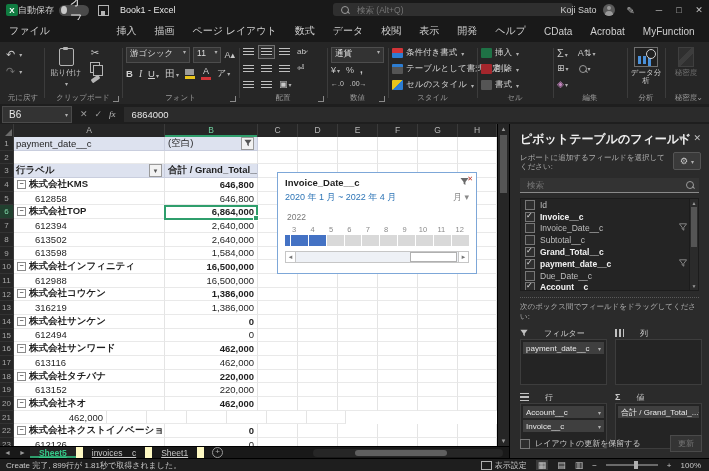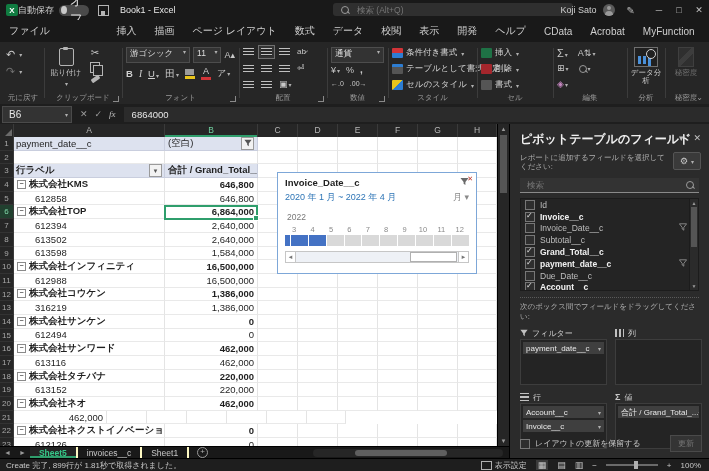--- a/index.html
+++ b/index.html
@@ -141,34 +141,34 @@
   .fcb.on::after{content:"✓";position:absolute;left:0px;top:-2px;font-size:8px;color:#e0e0e0;font-weight:normal;}
   .ffunnel{margin-left:auto;margin-right:11px;}
   .p-scroll{position:absolute;right:0;top:0;bottom:0;width:8px;background:#2b2b2b;border-left:1px solid #1c1c1c;}
   .p-scroll .arr{height:8px;color:#9a9a9a;font-size:5px;text-align:center;line-height:8px;}
   .p-scroll .arr.bottom{position:absolute;bottom:0;left:0;right:0;}
   .p-scroll .thumb{margin:0 1px;height:40px;background:#555;}
   .p-divider{margin:6px 10px 0;border-top:1px dotted #5a5a5a;}
   .p-hint{font-size:7.5px;color:#b0b0b0;padding:4px 10px 0;}
   .areas{display:grid;grid-template-columns:87px 87px;grid-template-rows:58px 58px;gap:6px 8px;margin:5px 10px 0;}
   .area{display:flex;flex-direction:column;}
-  .a-head{display:flex;align-items:center;gap:4px;font-size:8px;color:#d0d0d0;height:12px;}
+  .a-head{display:flex;align-items:center;gap:16px;font-size:8px;color:#d0d0d0;height:12px;}
   .a-box{flex:1;background:#242424;border:1px solid #3d3d3d;padding:2px;display:flex;flex-direction:column;gap:2px;}
   .pill{height:12px;background:#3f3f3f;color:#e8e8e8;font-size:8px;display:flex;align-items:center;padding:0 3px;white-space:nowrap;overflow:hidden;}
   .pill .dd{margin-left:auto;}
   .colic{width:9px;height:8px;background:repeating-linear-gradient(to right,#c0c0c0 0 2px,transparent 2px 4px);}
   .rowic{width:9px;height:8px;background:repeating-linear-gradient(to bottom,#c0c0c0 0 1.5px,transparent 1.5px 3.5px);}
   .sigma{font-size:9px;color:#c8c8c8;font-weight:bold;}
   .p-bottom{position:absolute;bottom:6px;left:10px;right:7px;display:flex;align-items:center;font-size:8px;color:#c8c8c8;}
   .p-bottom .fcb{margin-right:5px;}
   .updbtn{margin-left:auto;padding:2px 7px;background:#343434;border:1px solid #4a4a4a;color:#7a7a7a;font-size:8px;}
   
   .sheetbar{position:absolute;top:446px;left:0;width:509px;height:12px;background:#191919;border-top:1px solid #000;display:flex;align-items:center;font-size:8.5px;box-sizing:border-box;}
   .snav{color:#9a9a9a;font-size:7px;padding:0 4px;}
-  .stab{padding:0 9px;height:100%;display:flex;align-items:center;color:#c8c8c8;border-right:2px solid #fef9c3;}
+  .stab{padding:0 9px;height:100%;display:flex;align-items:center;color:#c8c8c8;border-right:7px solid #fef9c3;text-decoration:underline;}
   .stab.active{color:#35c788;background:#242424;box-shadow:inset 0 -2px 0 var(--accent);font-weight:bold;}
   .addsheet{width:9px;height:9px;border:1px solid #9a9a9a;border-radius:50%;color:#b0b0b0;font-size:8px;line-height:8px;text-align:center;margin-left:8px;}
   .hscroll{position:absolute;right:6px;top:2px;width:190px;height:8px;background:#262626;border-radius:4px;}
   .hthumb{position:absolute;left:42px;width:92px;top:1px;bottom:1px;background:#5f5f5f;border-radius:3px;}
   
   .statusbar{position:absolute;top:458px;left:0;right:0;height:13px;background:#1e1e1e;border-top:1px solid #000;display:flex;align-items:center;font-size:8px;color:#c8c8c8;box-sizing:border-box;}
   .smsg{padding-left:6px;white-space:nowrap;}
   .sright{margin-left:auto;display:flex;align-items:center;gap:9px;padding-right:8px;}
   .vsic{width:9px;height:7px;border:1px solid #b0b0b0;margin-right:3px;}
   .viewbtn{font-size:9px;color:#c8c8c8;}

